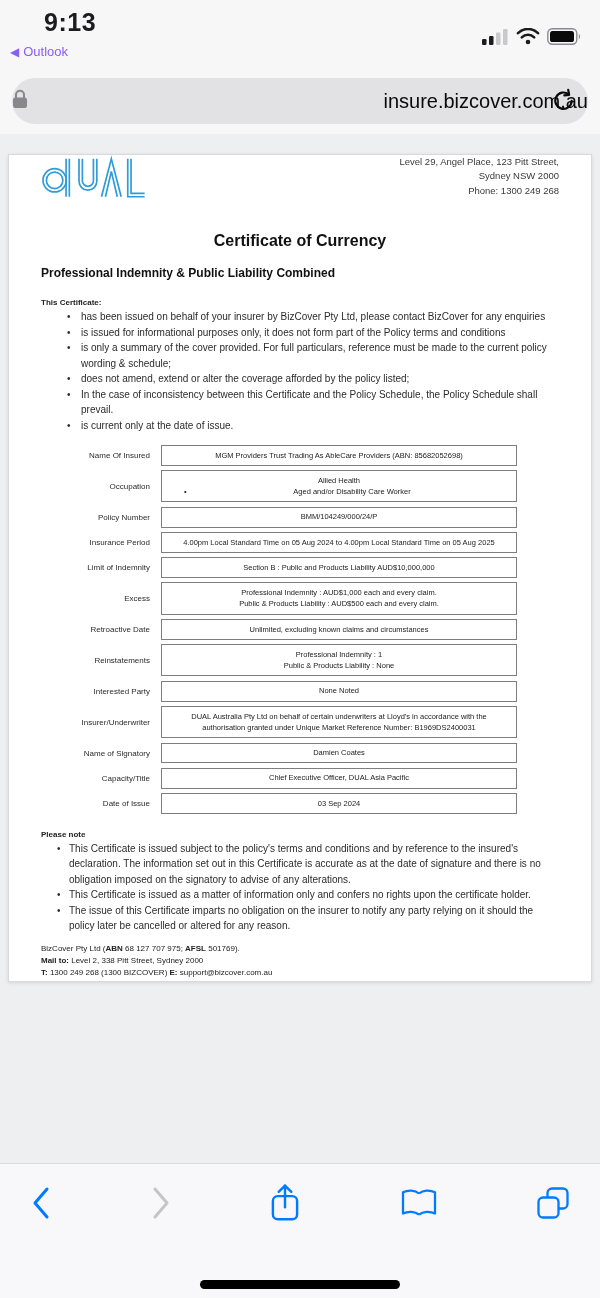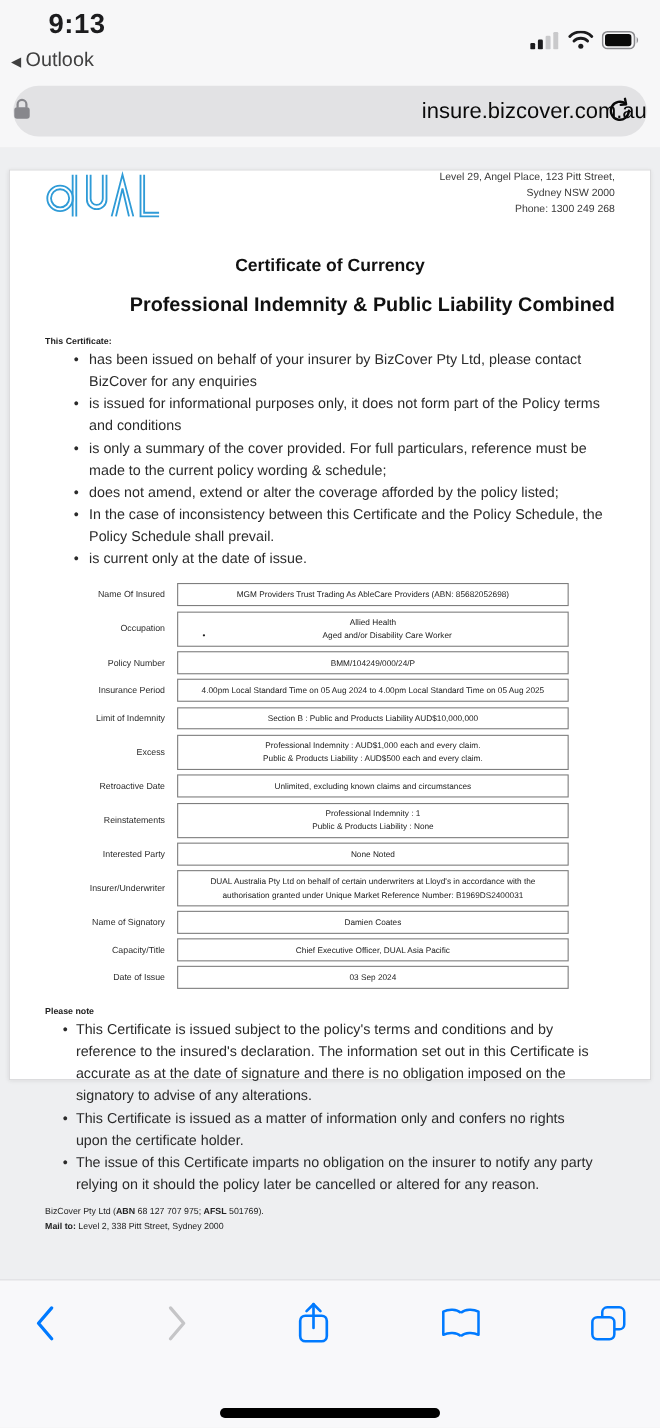--- a/index.html
+++ b/index.html
@@ -4,42 +4,42 @@
 <style>
   * { margin:0; padding:0; box-sizing:border-box; }
   html,body { width:600px; height:1298px; }
   body { font-family:"Liberation Sans", sans-serif; background:#eeeff1; color:#1c1c1e; }
   .screen { width:600px; height:1298px; display:flex; flex-direction:column; overflow:hidden; }
 
   
   .top-chrome { background:#f7f7f8; padding-bottom:10px; }
   .status-bar { height:78px; position:relative; }
   .time { position:absolute; left:44px; top:8px; font-size:25px; font-weight:bold; letter-spacing:.5px; }
-  .back-app { position:absolute; left:10px; top:44px; font-size:18px; color:#404040; background:none; border:none; font-family:inherit; display:flex; align-items:center; gap:4px; cursor:pointer; }
+  .back-app { position:absolute; left:10px; top:44px; font-size:13px; color:#8b5cf6; background:none; border:none; font-family:inherit; display:flex; align-items:center; gap:4px; cursor:pointer; }
   .back-chevron::before { content:"◀"; font-size:12px; }
   .status-icons { position:absolute; right:18px; top:28px; display:flex; align-items:center; gap:7px; }
 
   .url-bar { margin:0 12px; height:46px; background:#e2e2e4; border-radius:23px; display:flex; align-items:center; justify-content:space-between; position:relative; cursor:pointer; }
   .url-text { font-size:20px; color:#0a0a0a; margin-left:8px; }
   .reload-btn { position:absolute; right:12px; top:10px; background:none; border:none; cursor:pointer; }
 
   
   .content { flex:1; background:#eeeff1; overflow:hidden; }
   .doc-page { width:584px; height:828px; margin:20px 8px 0; background:#ffffff; border:1px solid #d9d9db; box-shadow:0 1px 4px rgba(0,0,0,.10); padding:0 32px 14px; display:flex; flex-direction:column; }
 
   .doc-header { display:flex; justify-content:space-between; align-items:flex-start; }
   .address { text-align:right; font-size:9.5px; line-height:1.5; color:#3a3a3a; }
   .rule { height:3px; background:#171717; margin-top:8px; }
   .doc-title { text-align:center; font-size:16px; font-weight:bold; margin-top:20px; color:#111; }
-  .doc-subtitle { text-align:right; font-size:18px; font-weight:bold; margin-top:16px; color:#111; }
+  .doc-subtitle { text-align:left; font-size:12px; font-weight:bold; margin-top:16px; color:#111; }
 
   .note-heading { font-size:8px; font-weight:bold; color:#222; }
   .cert-note { margin-top:18px; }
   .bullets { margin-top:2px; }
-  .bullet-item { font-size:13px; line-height:1.55; color:#2b2b2b; padding-left:40px; position:relative; padding-right:10px; }
+  .bullet-item { font-size:10px; line-height:1.55; color:#2b2b2b; padding-left:40px; position:relative; padding-right:10px; }
   .bullet-item::before { content:"•"; position:absolute; left:26px; }
   .please-note .bullet-item { padding-left:28px; padding-right:18px; }
   .please-note .bullet-item::before { left:16px; }
 
   .field-table { margin-top:12px; display:flex; flex-direction:column; gap:4.5px; padding-right:42px; }
   .field-row { display:flex; align-items:center; }
   .field-label { width:120px; flex:0 0 120px; text-align:right; padding-right:11px; font-size:8px; color:#2b2b2b; }
   .field-box { flex:1; border:1px solid #7e7e7e; padding:3.5px 8px; font-size:7.5px; line-height:1.55; color:#222; min-height:19px; display:flex; flex-direction:column; justify-content:center;text-align:center; }
   .occ-bullet { padding-left:26px; position:relative; }
   .occ-bullet::before { content:"•"; position:absolute; left:14px; }
@@ -245,20 +245,21 @@
           <div class="bullet-item">The issue of this Certificate imparts no obligation on the insurer to notify any party relying on it should the policy later be cancelled or altered for any reason.</div>
         </div>
       </div>
 
       <div class="spacer"></div>
 
       <div class="footer-rule"></div>
       <div class="doc-footer">
         <div><span>BizCover Pty Ltd (</span><span class="b">ABN</span><span> 68 127 707 975; </span><span class="b">AFSL</span><span> 501769).</span></div>
         <div><span class="b">Mail to:</span><span> Level 2, 338 Pitt Street, Sydney 2000</span></div>
+        <div><span class="b">T:</span><span> 1300 249 268 (1300 BIZCOVER) </span><span class="b">E:</span><span> support@bizcover.com.au</span></div>
       </div>
 
     </div>
   </div>
 
   <div class="toolbar">
     <div class="toolbar-icons">
       <button class="tb-btn">
         <span>
           <svg width="22" height="36" viewBox="0 0 22 36">

